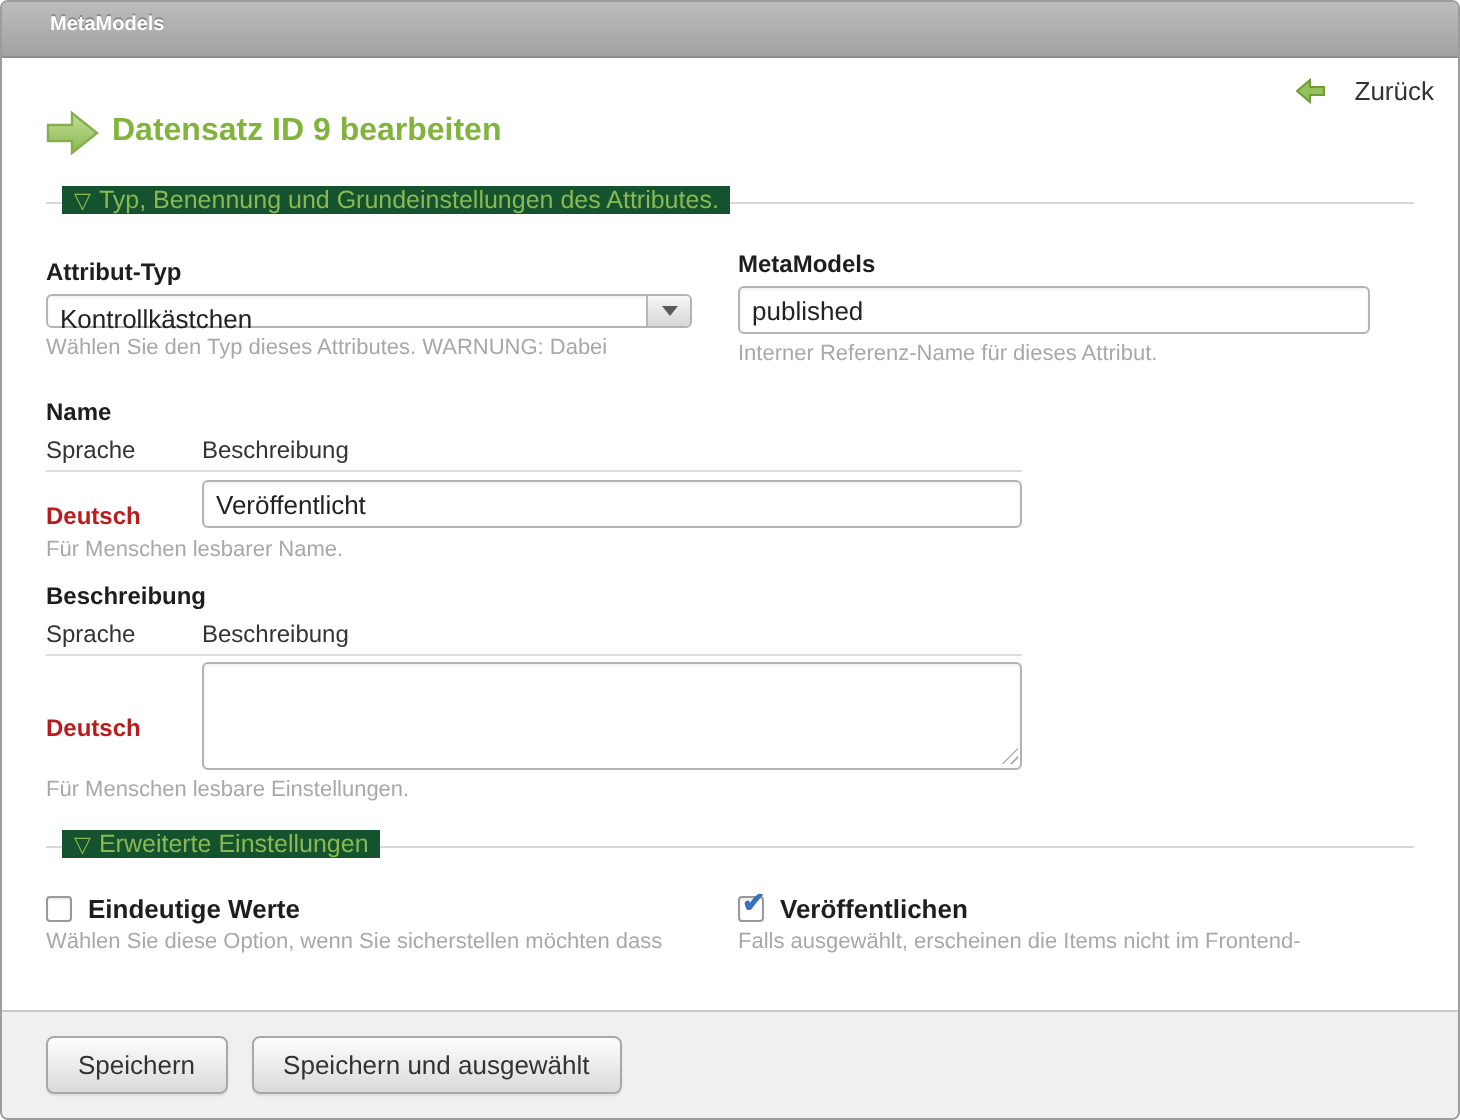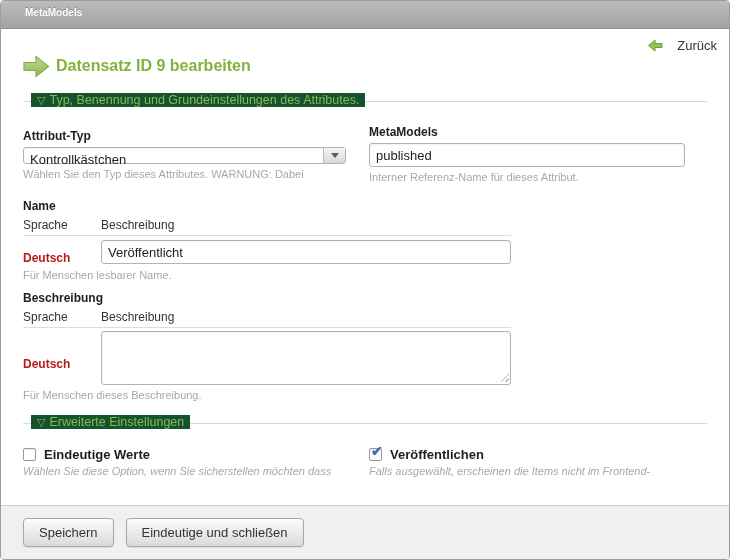--- a/index.html
+++ b/index.html
@@ -104,21 +104,21 @@
     border: 1px solid #999; border-radius: 2px; background: #fff;
     box-shadow: inset 0 1px 1px rgba(0,0,0,0.08);
     position: relative; cursor: pointer;
   }
   .checkbox.checked::after {
     content: "\2714";
     position: absolute; left: 1px; top: -6px;
     color: #3a70c0; font-size: 14px; font-weight: bold;
   }
   .check-label { font-weight: bold; font-size: 13px; color: #1e1e1e; cursor: pointer; }
-  .check-help { margin-top: 3px; font-style: italic; }
+  .check-help { margin-top: 3px; }
 
   
   .footer {
     flex: 0 0 54px; background: #f0f0f0; border-top: 1px solid #c9c9c9;
     display: flex; align-items: center; gap: 12px; padding: 0 22px;
   }
   button.btn {
     font-family: "Liberation Sans", sans-serif;
     font-size: 13px; color: #333;
     background: linear-gradient(#fdfdfd, #dadada);
@@ -208,21 +208,21 @@
           <span class="cell-val">Beschreibung</span>
         </div>
         <div class="lang-row">
           <span class="cell-lang">Deutsch</span>
           <span class="cell-val">
             <textarea class="area" style=""></textarea>
             <span class="resize-grip"></span>
           </span>
         </div>
       </div>
-      <div class="help">Für Menschen dieses Beschreibung.</div>
+      <div class="help">Für Menschen lesbare Einstellungen.</div>
     </div>
 
     <div class="legend-row">
       <div class="rule"></div>
       <span class="legend-label"><span class="tri">▽</span><span>Erweiterte Einstellungen</span></span>
     </div>
 
     <div class="row checks-row">
       <div class="col-left">
         <div class="check-line">
@@ -237,16 +237,16 @@
           <span class="check-label">Veröffentlichen</span>
         </div>
         <div class="help check-help">Falls ausgewählt, erscheinen die Items nicht im Frontend-</div>
       </div>
     </div>
 
   </div>
 
   <div class="footer">
     <button class="btn">Speichern</button>
-    <button class="btn">Eindeutige und schließen</button>
+    <button class="btn">Speichern und ausgewählt</button>
   </div>
 
 </div>
 
 </body></html>

